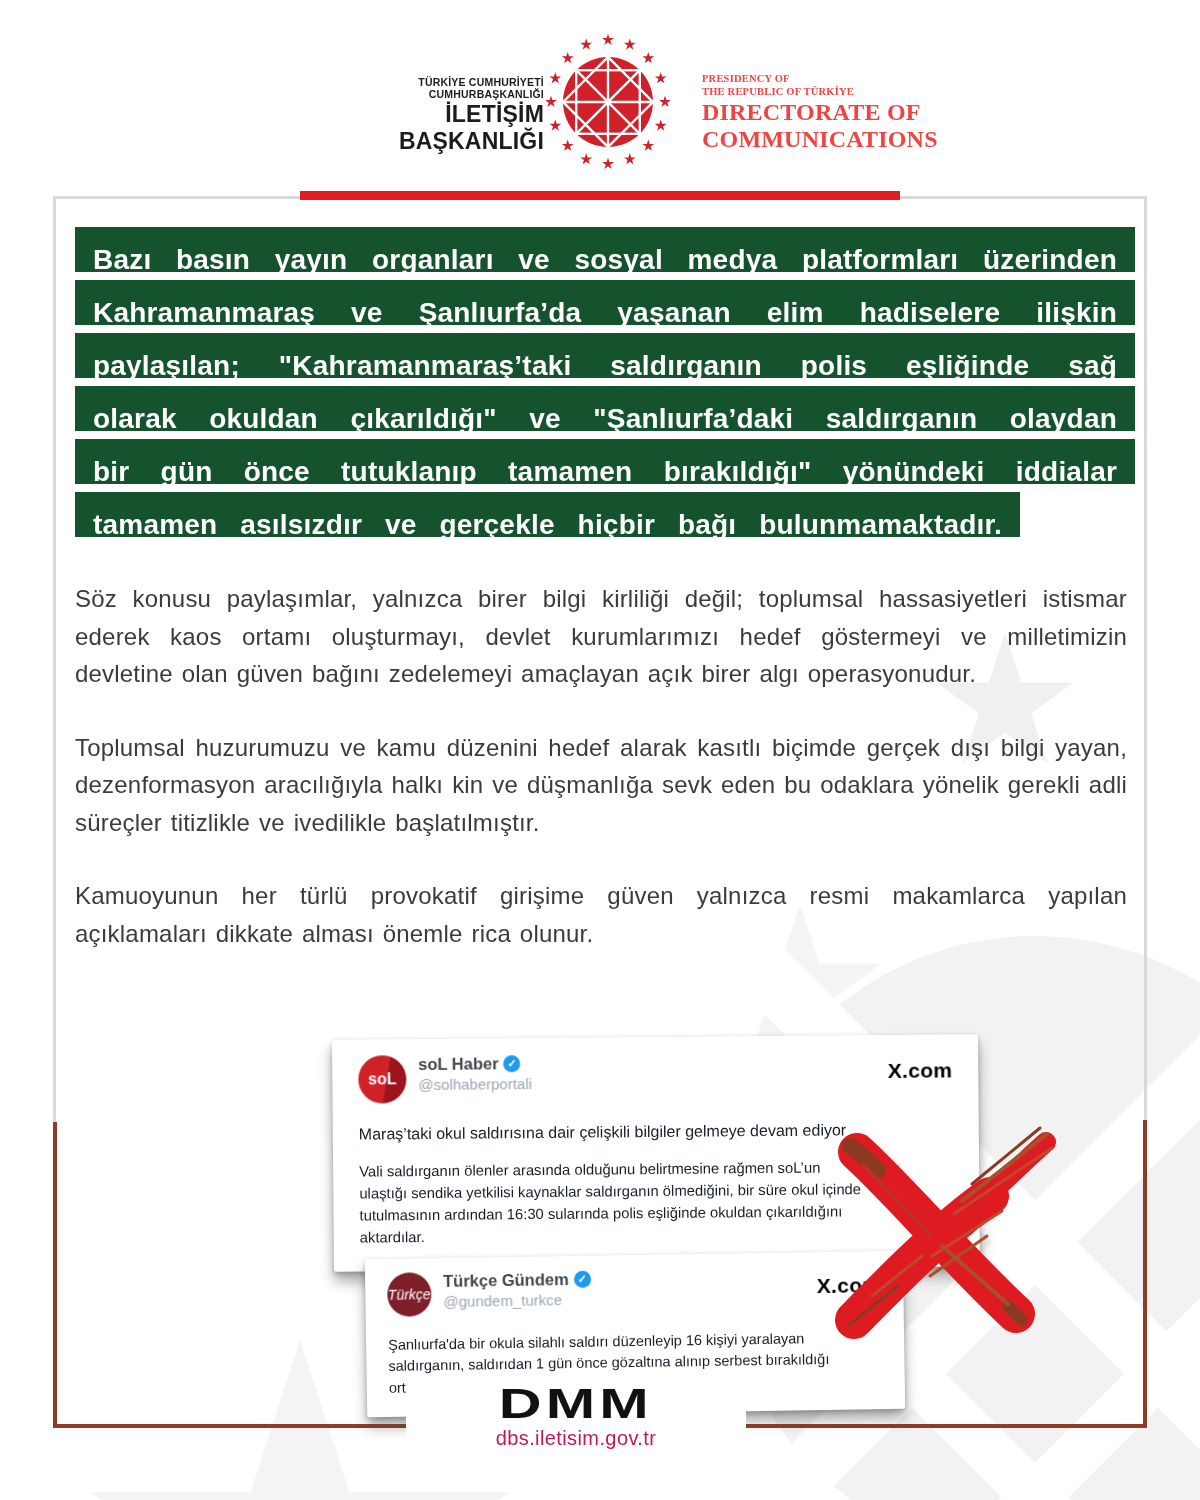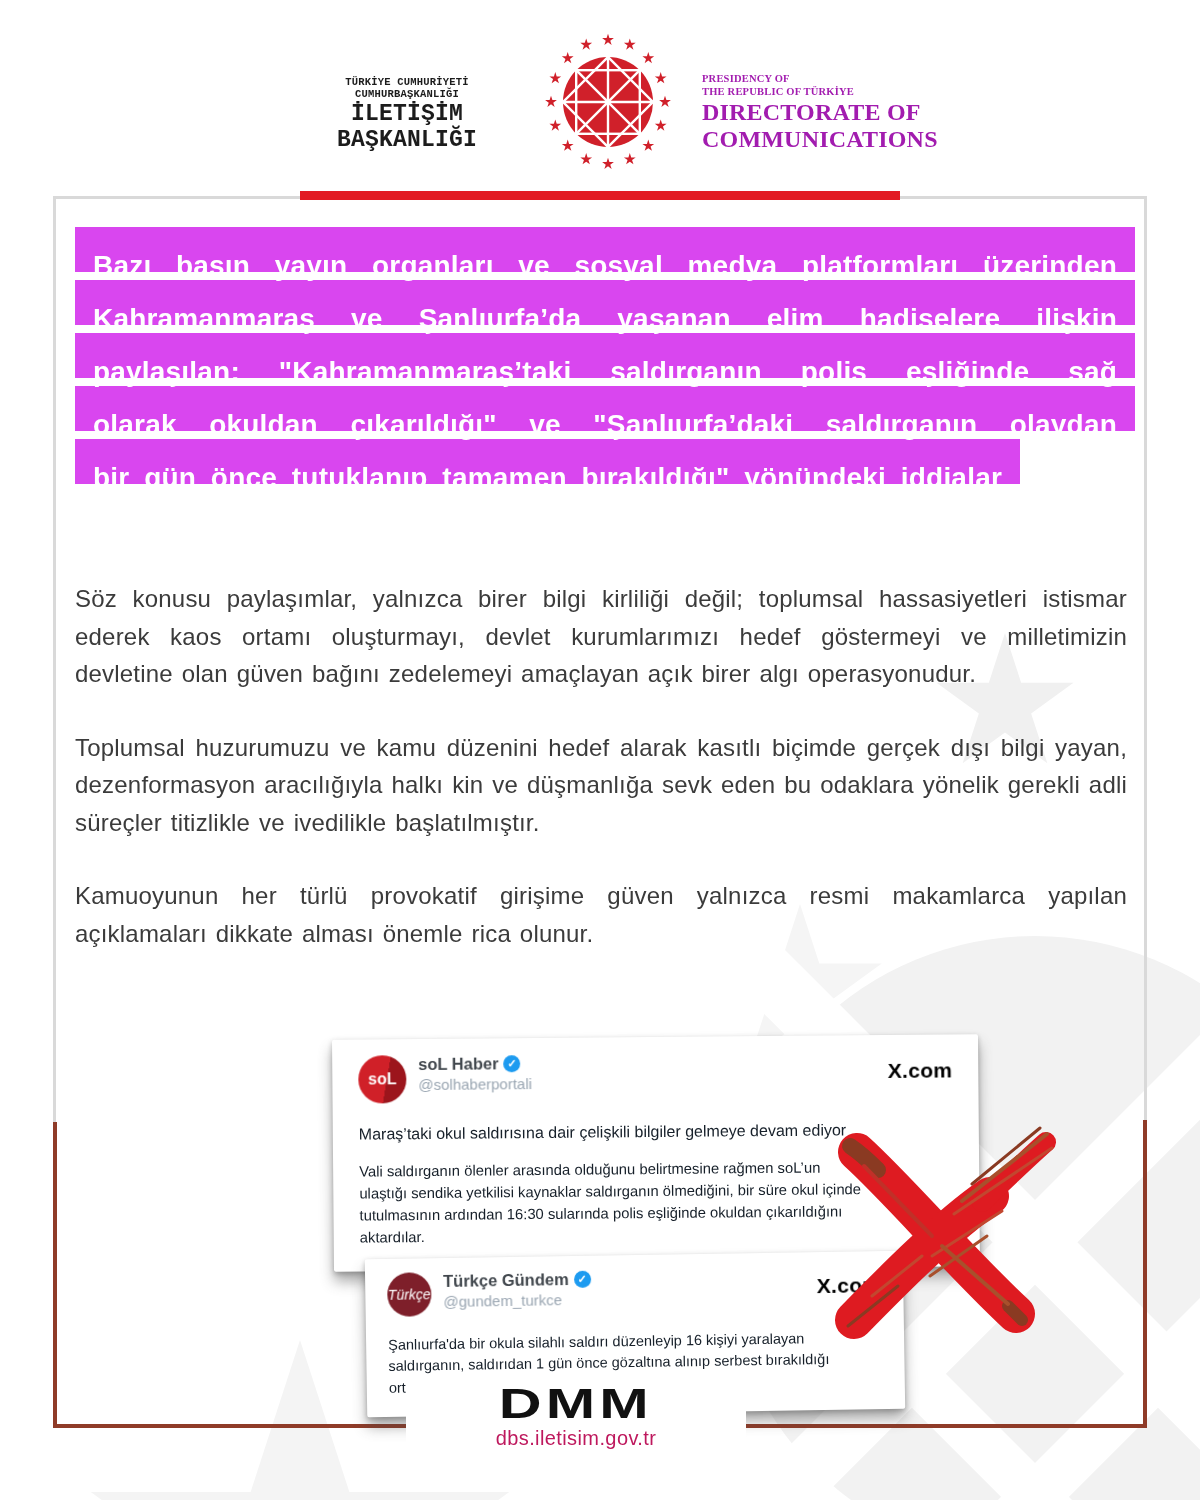--- a/index.html
+++ b/index.html
@@ -3,44 +3,44 @@
 <meta charset="utf-8">
 <style>
   html,body{margin:0;padding:0;background:#ffffff;}
   .canvas{position:relative;width:1200px;height:1500px;background:#ffffff;overflow:hidden;
           font-family:"Liberation Sans",sans-serif;}
 
   
   .wm{position:absolute;left:0;top:0;z-index:1;}
 
   
-  .hdr-left{position:absolute;left:295px;top:76px;width:224px;text-align:center;z-index:10;
-            font-family:Liberation Mono, monospace;color:#1c1c1c;}
+  .hdr-left{position:absolute;left:320px;top:76px;width:224px;text-align:right;z-index:10;
+            font-family:Liberation Sans, sans-serif;color:#1c1c1c;}
   .hdr-left .small{font-size:10.5px;font-weight:700;letter-spacing:.2px;}
   .hdr-left .big{font-size:23px;font-weight:700;margin-top:1px;letter-spacing:.2px;}
   .emblem{position:absolute;left:543px;top:28px;z-index:10;}
   .hdr-right{position:absolute;left:702px;top:72px;z-index:10;
-             font-family:"Liberation Serif",serif;color:#a21caf;}
+             font-family:"Liberation Serif",serif;color:#ef4444;}
   .hdr-right .small{font-size:10.5px;font-weight:700;letter-spacing:.2px;line-height:13px;}
   .hdr-right .big{font-size:24px;font-weight:700;line-height:25px;margin-top:2px;letter-spacing:.2px;}
 
   
   .seg{position:absolute;z-index:5;}
   .b-top   {left:53px;top:196px;width:1094px;height:3px;background:#d9d9d9;}
   .b-accent{left:300px;top:191px;width:600px;height:9px;background:#e21b23;z-index:6;}
   .b-l-gray{left:53px;top:196px;width:3px;height:926px;background:#d9d9d9;}
   .b-l-mar {left:53px;top:1122px;width:4px;height:306px;background:#8f3b28;}
   .b-r-gray{left:1144px;top:196px;width:3px;height:924px;background:#d9d9d9;}
   .b-r-mar {left:1143px;top:1120px;width:4px;height:308px;background:#8f3b28;}
   .b-bot   {left:53px;top:1424px;width:1094px;height:4px;background:#8f3b28;}
 
   
   .headline{position:absolute;left:75px;top:227px;width:1060px;z-index:10;}
-  .hl{background:#d946ef;color:#ffffff;font-weight:700;font-size:28px;
-      height:45px;line-height:45px;margin-bottom:8px;padding:16px 18px;box-sizing:border-box;
+  .hl{background:#14532d;color:#ffffff;font-weight:700;font-size:28px;
+      height:45px;line-height:45px;margin-bottom:8px;padding:10px 18px;box-sizing:border-box;
       text-align:justify;text-align-last:justify;letter-spacing:.2px;white-space:nowrap;
       text-justify:inter-word;}
   .hl:last-child{width:945px;}
 
   
   .bodytext{position:absolute;left:75px;top:580px;width:1052px;z-index:10;color:#3b3b3b;}
   .bodytext p{margin:0 0 36px 0;font-size:24px;line-height:37.5px;
               text-align:justify;text-align-last:left;letter-spacing:.2px;word-spacing:2px;}
 
   
@@ -146,20 +146,21 @@
   <div class="seg b-r-gray"></div>
   <div class="seg b-r-mar"></div>
   <div class="seg b-bot"></div>
 
   <div class="headline">
     <div class="hl">Bazı basın yayın organları ve sosyal medya platformları üzerinden</div>
     <div class="hl">Kahramanmaraş ve Şanlıurfa’da yaşanan elim hadiselere ilişkin</div>
     <div class="hl">paylaşılan; "Kahramanmaraş’taki saldırganın polis eşliğinde sağ</div>
     <div class="hl">olarak okuldan çıkarıldığı" ve "Şanlıurfa’daki saldırganın olaydan</div>
     <div class="hl">bir gün önce tutuklanıp tamamen bırakıldığı" yönündeki iddialar</div>
+    <div class="hl">tamamen asılsızdır ve gerçekle hiçbir bağı bulunmamaktadır.</div>
   </div>
 
   <div class="bodytext">
     <p>Söz konusu paylaşımlar, yalnızca birer bilgi kirliliği değil; toplumsal hassasiyetleri istismar ederek kaos ortamı oluşturmayı, devlet kurumlarımızı hedef göstermeyi ve milletimizin devletine olan güven bağını zedelemeyi amaçlayan açık birer algı operasyonudur.</p>
     <p>Toplumsal huzurumuzu ve kamu düzenini hedef alarak kasıtlı biçimde gerçek dışı bilgi yayan, dezenformasyon aracılığıyla halkı kin ve düşmanlığa sevk eden bu odaklara yönelik gerekli adli süreçler titizlikle ve ivedilikle başlatılmıştır.</p>
     <p>Kamuoyunun her türlü provokatif girişime güven yalnızca resmi makamlarca yapılan açıklamaları dikkate alması önemle rica olunur.</p>
   </div>
 
   <div class="tweet tw1">
     <div class="tw-head">

